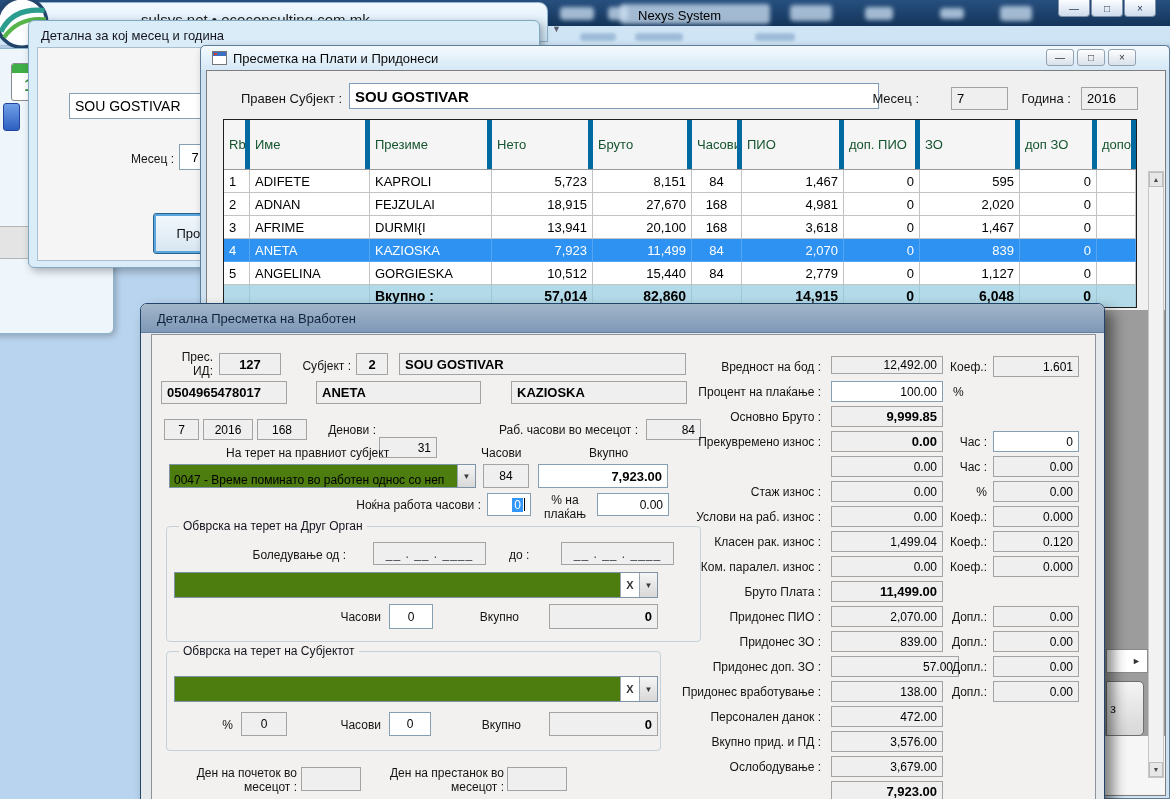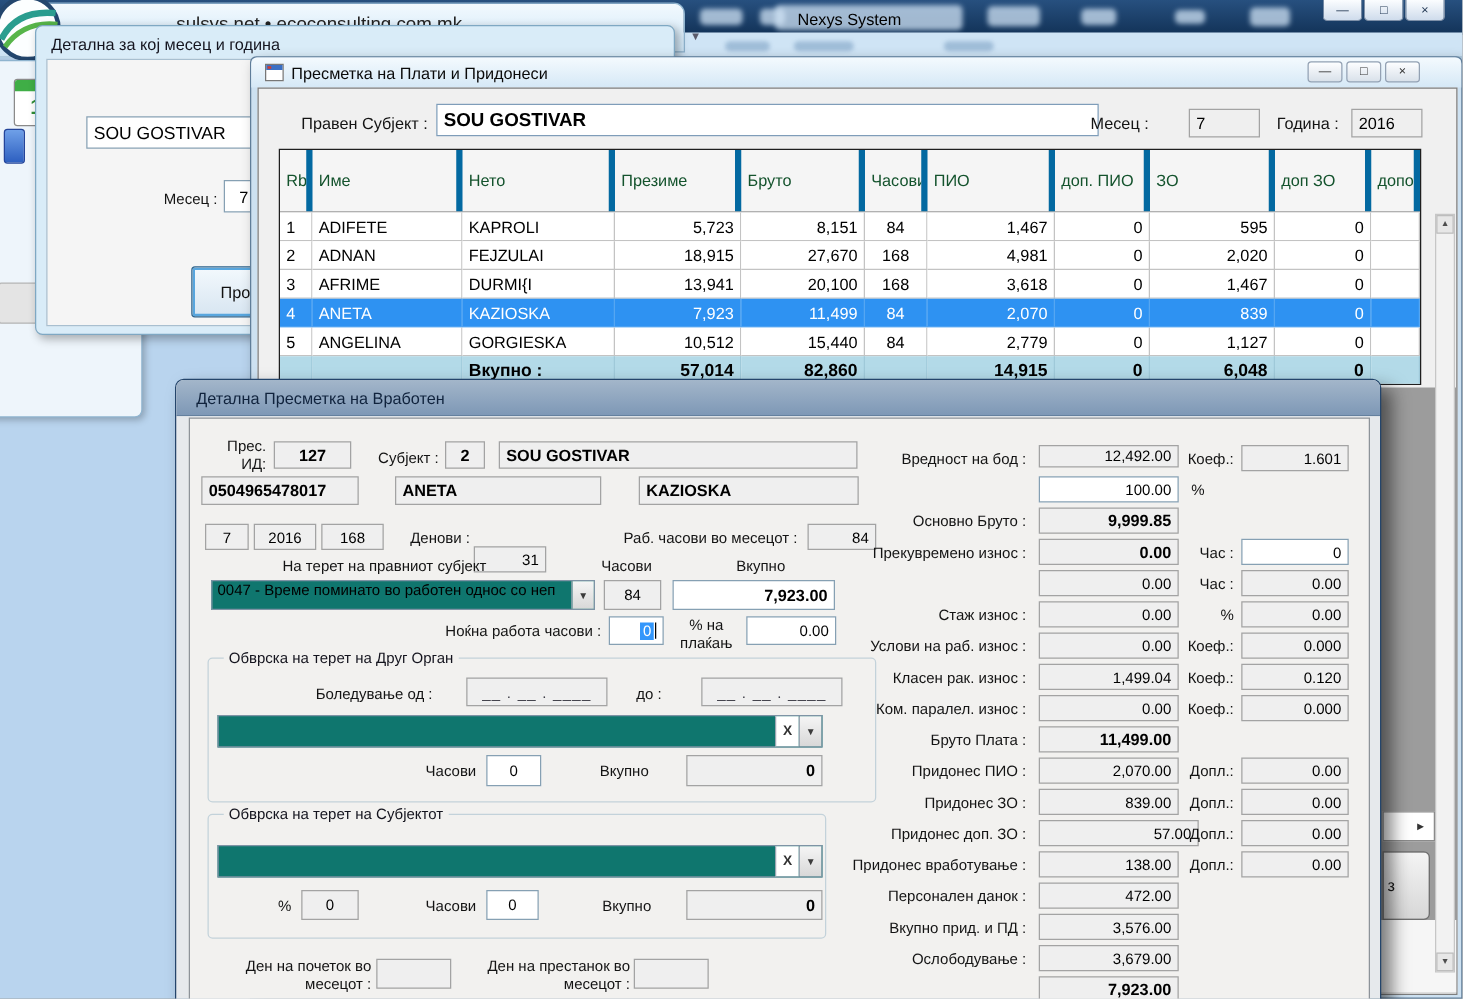--- a/index.html
+++ b/index.html
@@ -65,21 +65,21 @@
 .sbtn{position:absolute;left:0;width:14px;height:15px;background:#e7e7e7;border:1px solid #bdbdbd;display:flex;align-items:center;justify-content:center;font-size:7px;color:#4d4d4d}
 .hfrag{position:absolute;left:905px;top:603px;width:42px;height:24px;background:#fff;border:1px solid #8a8a8a;display:flex;align-items:center;justify-content:flex-end;padding-right:6px;font-size:9px;color:#333}
 .exitfrag{position:absolute;left:905px;top:635px;width:38px;height:55px;background:linear-gradient(#f4f4f4,#d7d7d7);border:1px solid #6f6f6f;border-radius:0 5px 5px 0;font-size:13px;color:#111;display:flex;align-items:center;padding-left:3px}
 
 .detail{position:absolute;left:140px;top:303px;width:965px;height:515px;background:#e6e9ec;border:1px solid #24456b;border-radius:7px 7px 0 0;box-shadow:8px 8px 14px rgba(20,20,20,.55)}
 .dt-title{position:absolute;left:0;top:0;width:100%;height:29px;background:linear-gradient(#a3b6ca,#7e98b6);border-radius:6px 6px 0 0;border-bottom:1px solid #64809e}
 .dt-title span{position:absolute;left:16px;top:7px;font-size:13px;color:#10233d}
 .dt-body{position:absolute;left:10px;top:30px;width:945px;height:480px;background:#f2f1ef;border:1px solid #8d9399}
 .grp{position:absolute;border:1px solid #c3d2da;border-radius:4px}
 .grp>span{position:absolute;top:-8px;left:12px;background:#f2f1ef;padding:0 4px;font-size:12px;color:#14141e;white-space:nowrap}
-.combo{position:absolute;background:#0f766e;border:1px solid #7e93a5;display:flex;align-items:flex-start}
+.combo{position:absolute;background:#4d7c0f;border:1px solid #7e93a5;display:flex;align-items:flex-end}
 .combo .txt{flex:1;font-size:12px;padding:0 4px;white-space:nowrap;overflow:hidden}
 .cbtn{width:18px;height:100%;border-left:1px solid #9aa6b2;background:linear-gradient(#f5f5f5,#d8d8d8);display:flex;align-items:center;justify-content:center;font-size:8px;color:#3b3b3b}
 .xbtn{width:19px;height:100%;background:#fff;border-left:1px solid #9aa6b2;display:flex;align-items:center;justify-content:center;font-size:11px;font-weight:700;color:#333}
 .selres{background:#3296fb;color:#fff;padding:0 2px}
 .caret{display:inline-block;width:1px;height:13px;background:#000;margin-left:1px}
 .mask{color:#3c3c46;letter-spacing:1px}
 </style>
 </head>
 <body>
 
@@ -166,22 +166,22 @@
     <div class="box w l b" style="left:148px;top:37px;width:530px;height:26px;font-size:15px;border-color:#7f9db9">SOU GOSTIVAR</div>
     <div class="lbl r" style="left:660px;top:46px;width:58px;font-size:13px">Месец :</div>
     <div class="box l" style="left:750px;top:41px;width:57px;height:23px;font-size:13px">7</div>
     <div class="lbl r" style="left:808px;top:46px;width:62px;font-size:13px">Година :</div>
     <div class="box l" style="left:880px;top:41px;width:57px;height:23px;font-size:13px">2016</div>
 
     <div class="tbl">
       <div class="grid thead">
         <div class="tc">Rbr</div>
         <div class="tc">Име</div>
+        <div class="tc">Презиме</div>
         <div class="tc">Нето</div>
-        <div class="tc">Презиме</div>
         <div class="tc">Бруто</div>
         <div class="tc">Часови</div>
         <div class="tc">ПИО</div>
         <div class="tc">доп. ПИО</div>
         <div class="tc">ЗО</div>
         <div class="tc">доп ЗО</div>
         <div class="tc">допо</div>
       </div>
       <div class="grid trow">
         <div class="tc">1</div>
@@ -360,20 +360,21 @@
     <div class="lbl r two" style="left:238px;top:462px;width:125px">
       <span>Ден на престанок во</span><br><span>месецот :</span>
     </div>
     <div class="box" style="left:366px;top:463px;width:60px;height:24px"></div>
 
     <div class="lbl r" style="left:400px;top:56px;width:280px">Вредност на бод :</div>
     <div class="box" style="left:690px;top:52px;width:112px;height:18px">12,492.00</div>
     <div class="lbl r" style="left:800px;top:56px;width:46px">Коеф.:</div>
     <div class="box" style="left:852px;top:52px;width:86px;height:21px">1.601</div>
 
+    <div class="lbl r" style="left:400px;top:81px;width:280px">Процент на плаќање :</div>
     <div class="box w" style="left:690px;top:77px;width:112px;height:21px">100.00</div>
     <div class="lbl" style="left:812px;top:81px">%</div>
 
     <div class="lbl r" style="left:400px;top:106px;width:280px">Основно Бруто :</div>
     <div class="box b" style="left:690px;top:102px;width:112px;height:21px">9,999.85</div>
 
     <div class="lbl r" style="left:400px;top:131px;width:280px">Прекувремено износ :</div>
     <div class="box b" style="left:690px;top:127px;width:112px;height:21px">0.00</div>
     <div class="lbl r" style="left:800px;top:131px;width:46px">Час :</div>
     <div class="box w" style="left:852px;top:127px;width:86px;height:21px">0</div>

